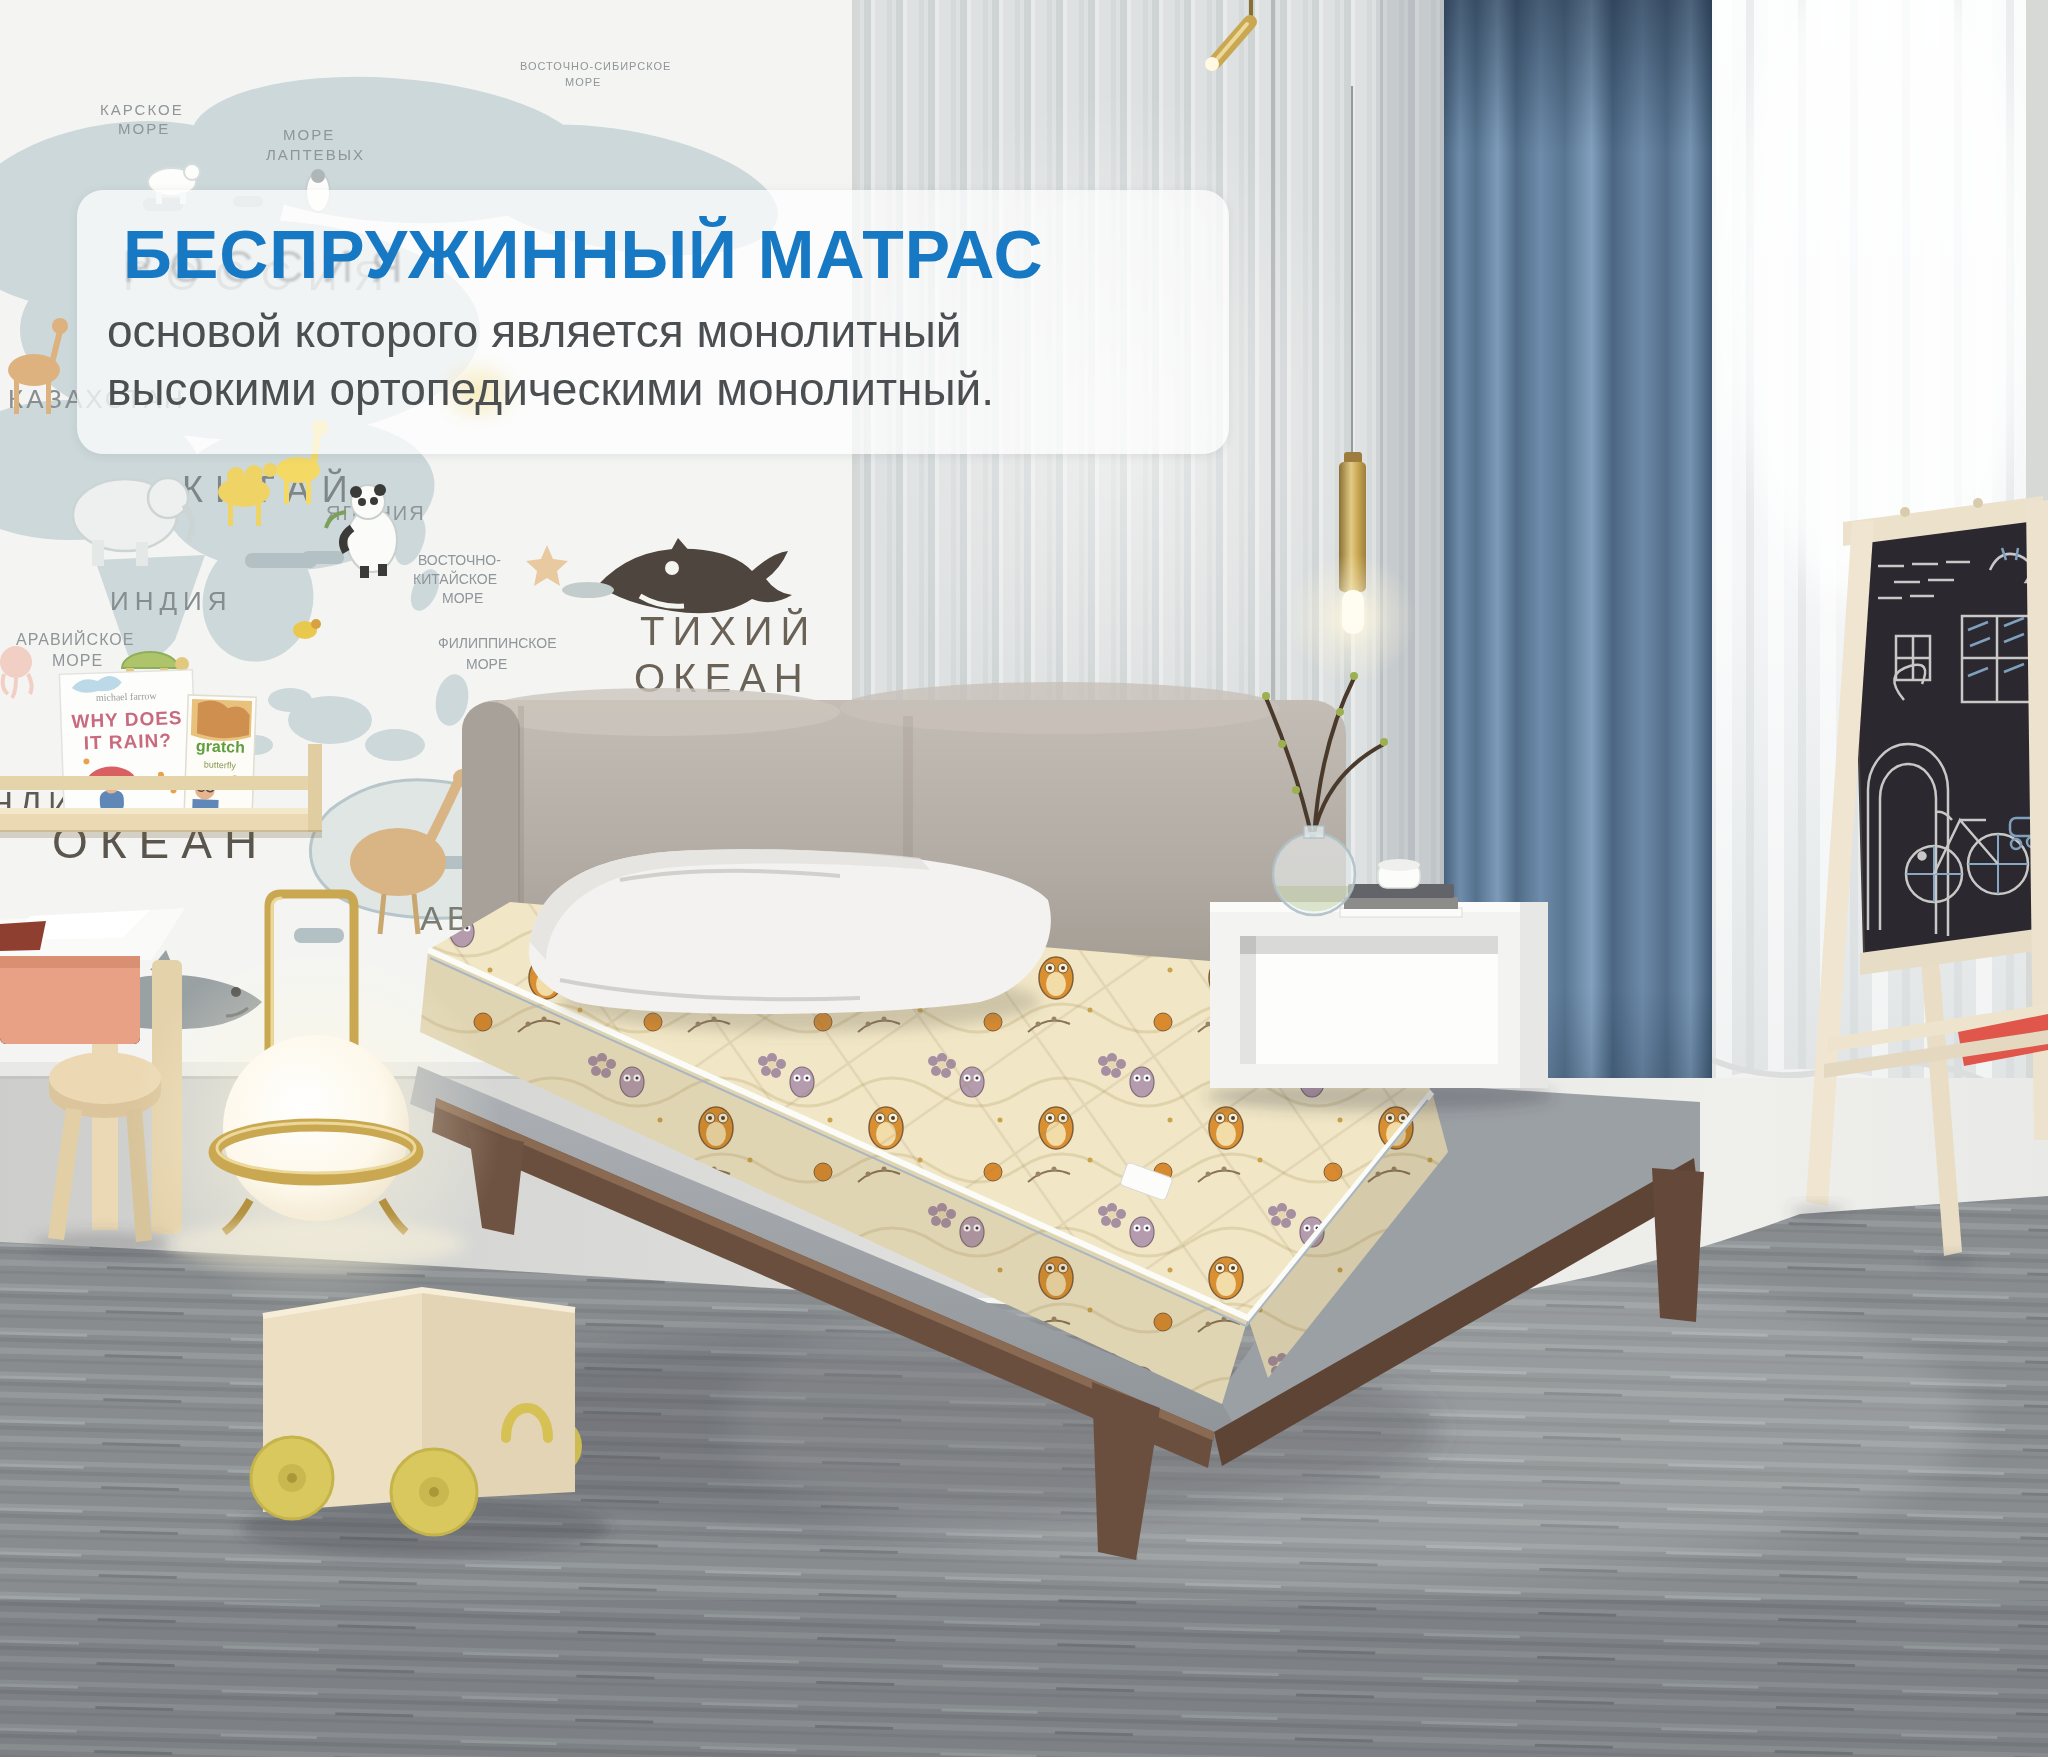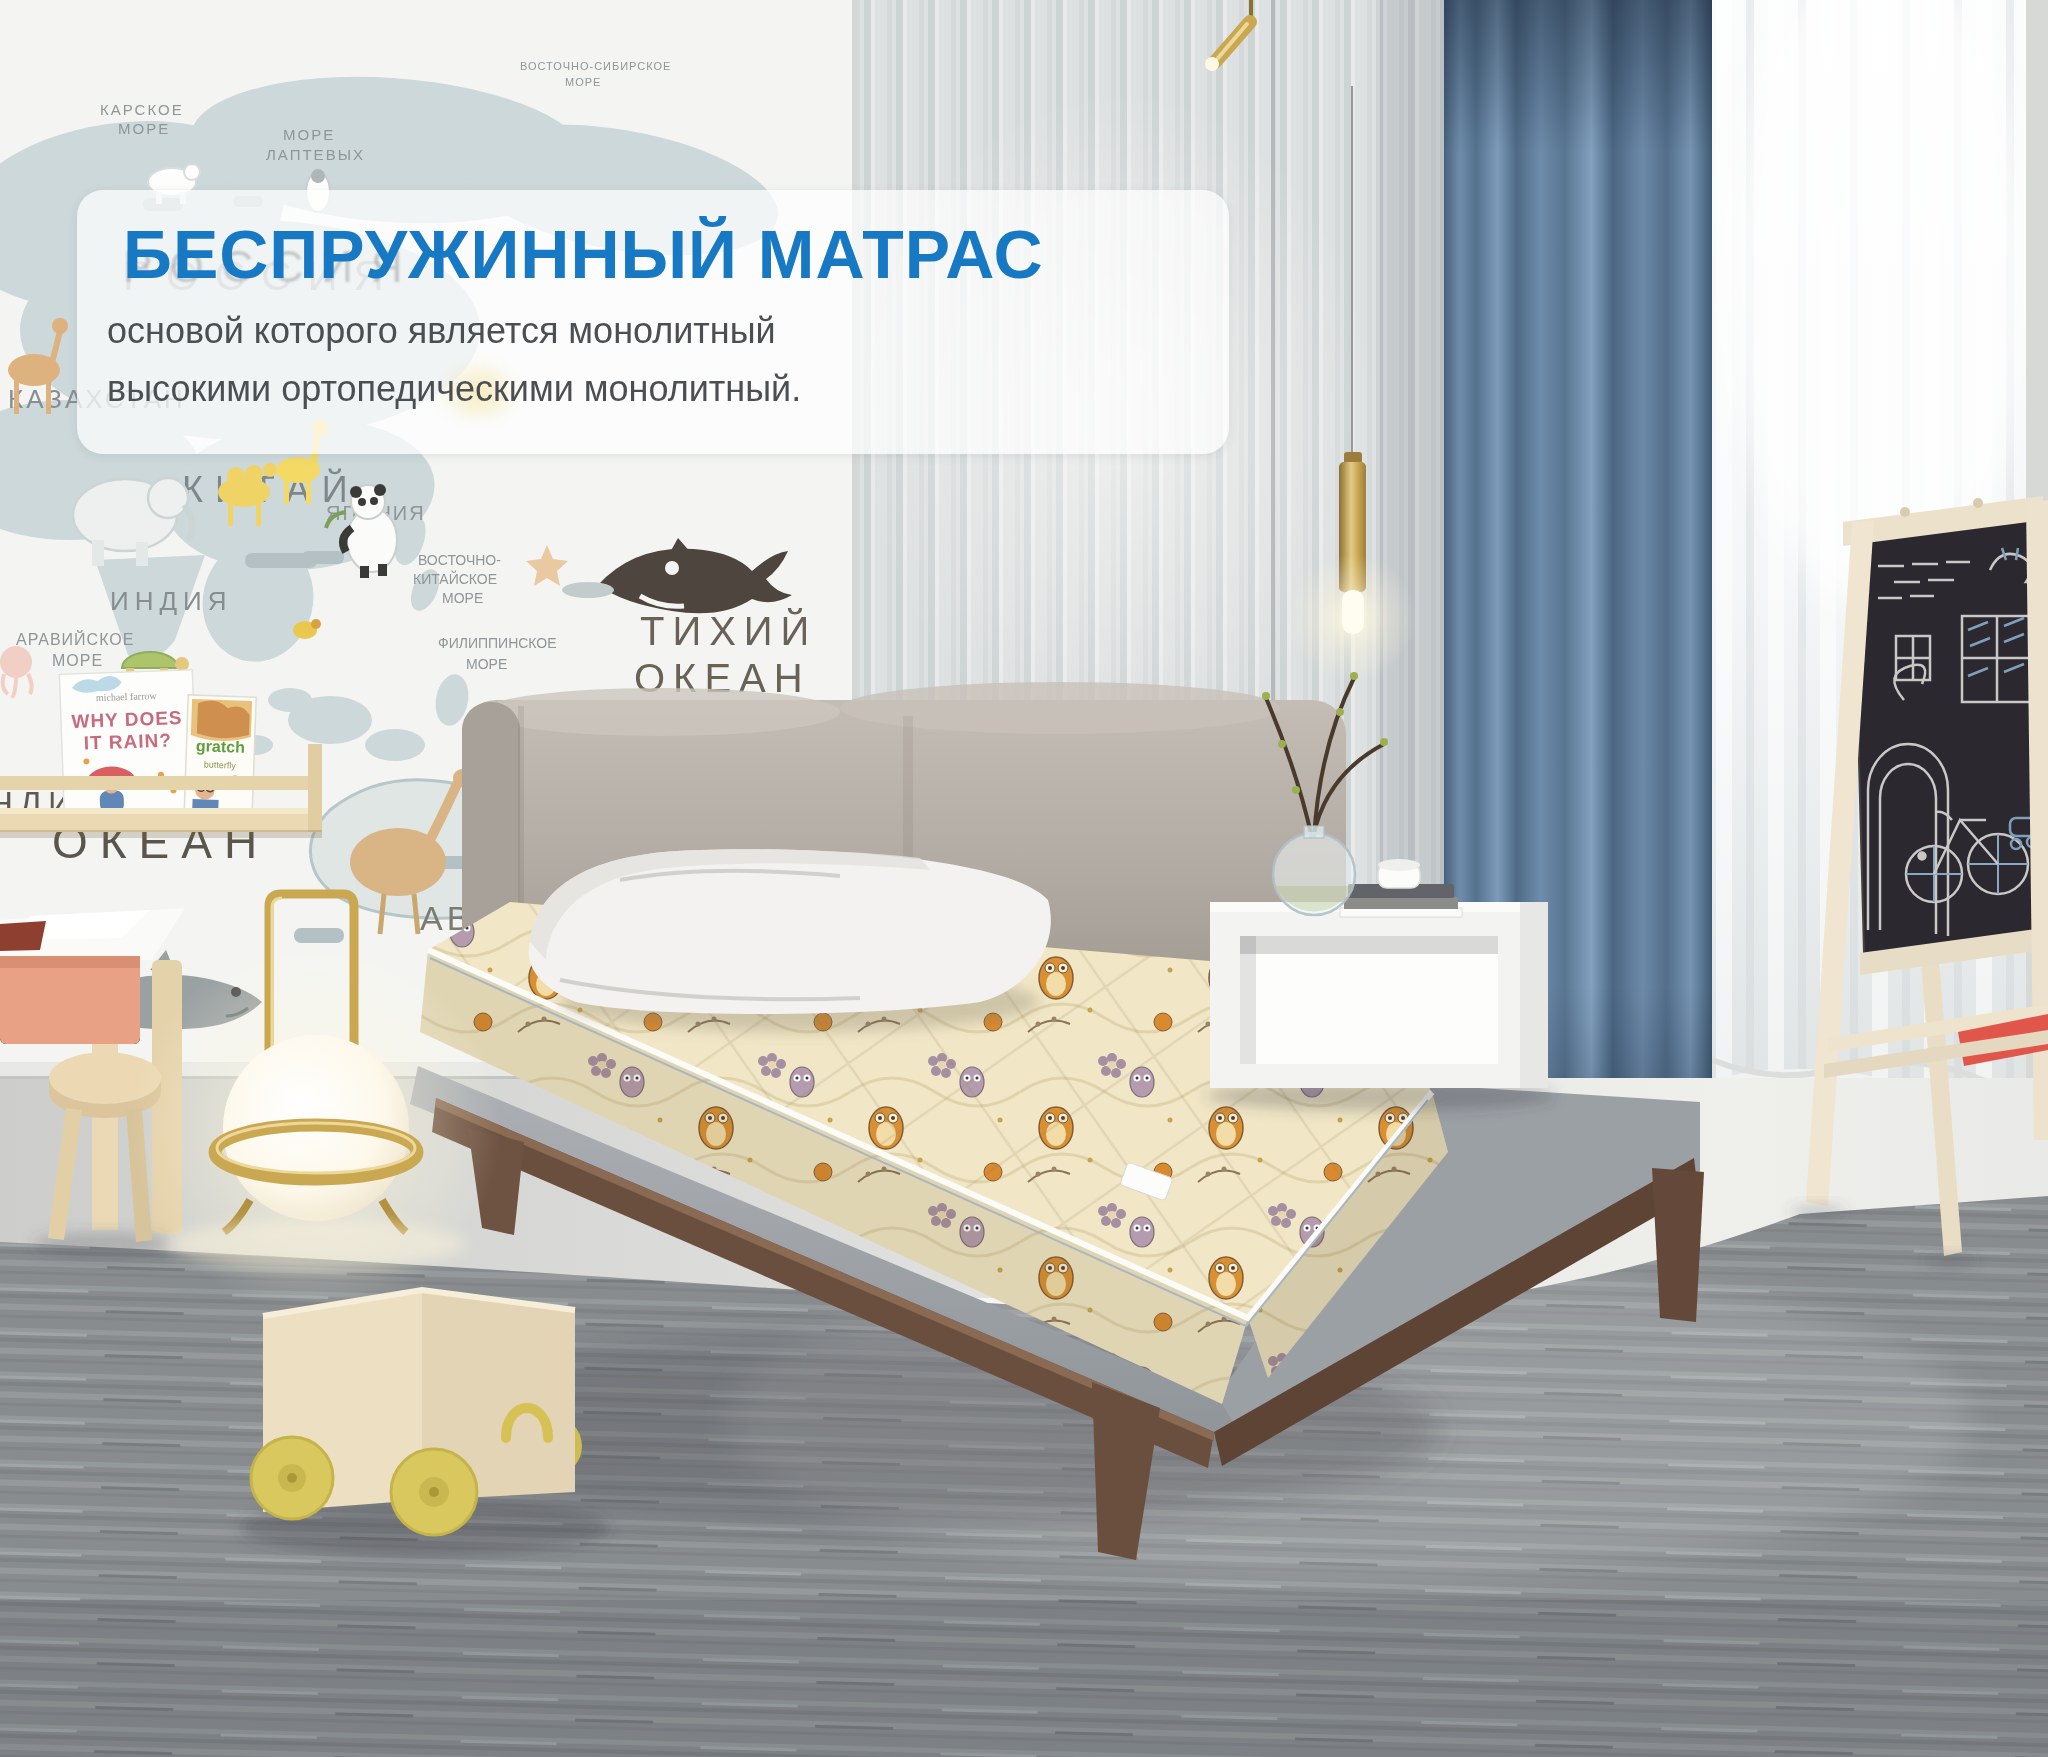--- a/index.html
+++ b/index.html
@@ -12,21 +12,21 @@
     box-shadow:0 2px 10px rgba(110,120,125,0.15);
     padding:16px 0 0 30px;box-sizing:border-box;overflow:hidden;}
   .ghost{position:absolute;color:rgba(120,126,129,0.38);font-size:44px;
     letter-spacing:18px;font-weight:400;top:52px;left:46px;filter:blur(1px);}
   .ghost-camel{position:absolute;left:360px;top:168px;width:84px;height:62px;
     background:radial-gradient(ellipse at 50% 55%,rgba(242,212,101,0.42),rgba(242,212,101,0) 70%);
     filter:blur(5px);}
   .ov-heading{position:relative;margin:16px;font-size:68px;line-height:64px;font-weight:bold;
     color:#1778c3;letter-spacing:1px;white-space:nowrap;}
   .ov-body{position:relative;margin:8px 0 0 0;}
-  .ov-line{font-size:36px;line-height:58px;color:#4c4f52;white-space:nowrap;}
+  .ov-line{font-size:46px;line-height:58px;color:#4c4f52;white-space:nowrap;}
 </style>
 </head>
 <body>
 
 <div class="stage">
 
 <svg class="scene" width="2048" height="1757" viewBox="0 0 2048 1757">
 <defs>
   <filter id="soft" x="-60%" y="-60%" width="220%" height="220%">
           <feGaussianBlur stdDeviation="7"></feGaussianBlur>

